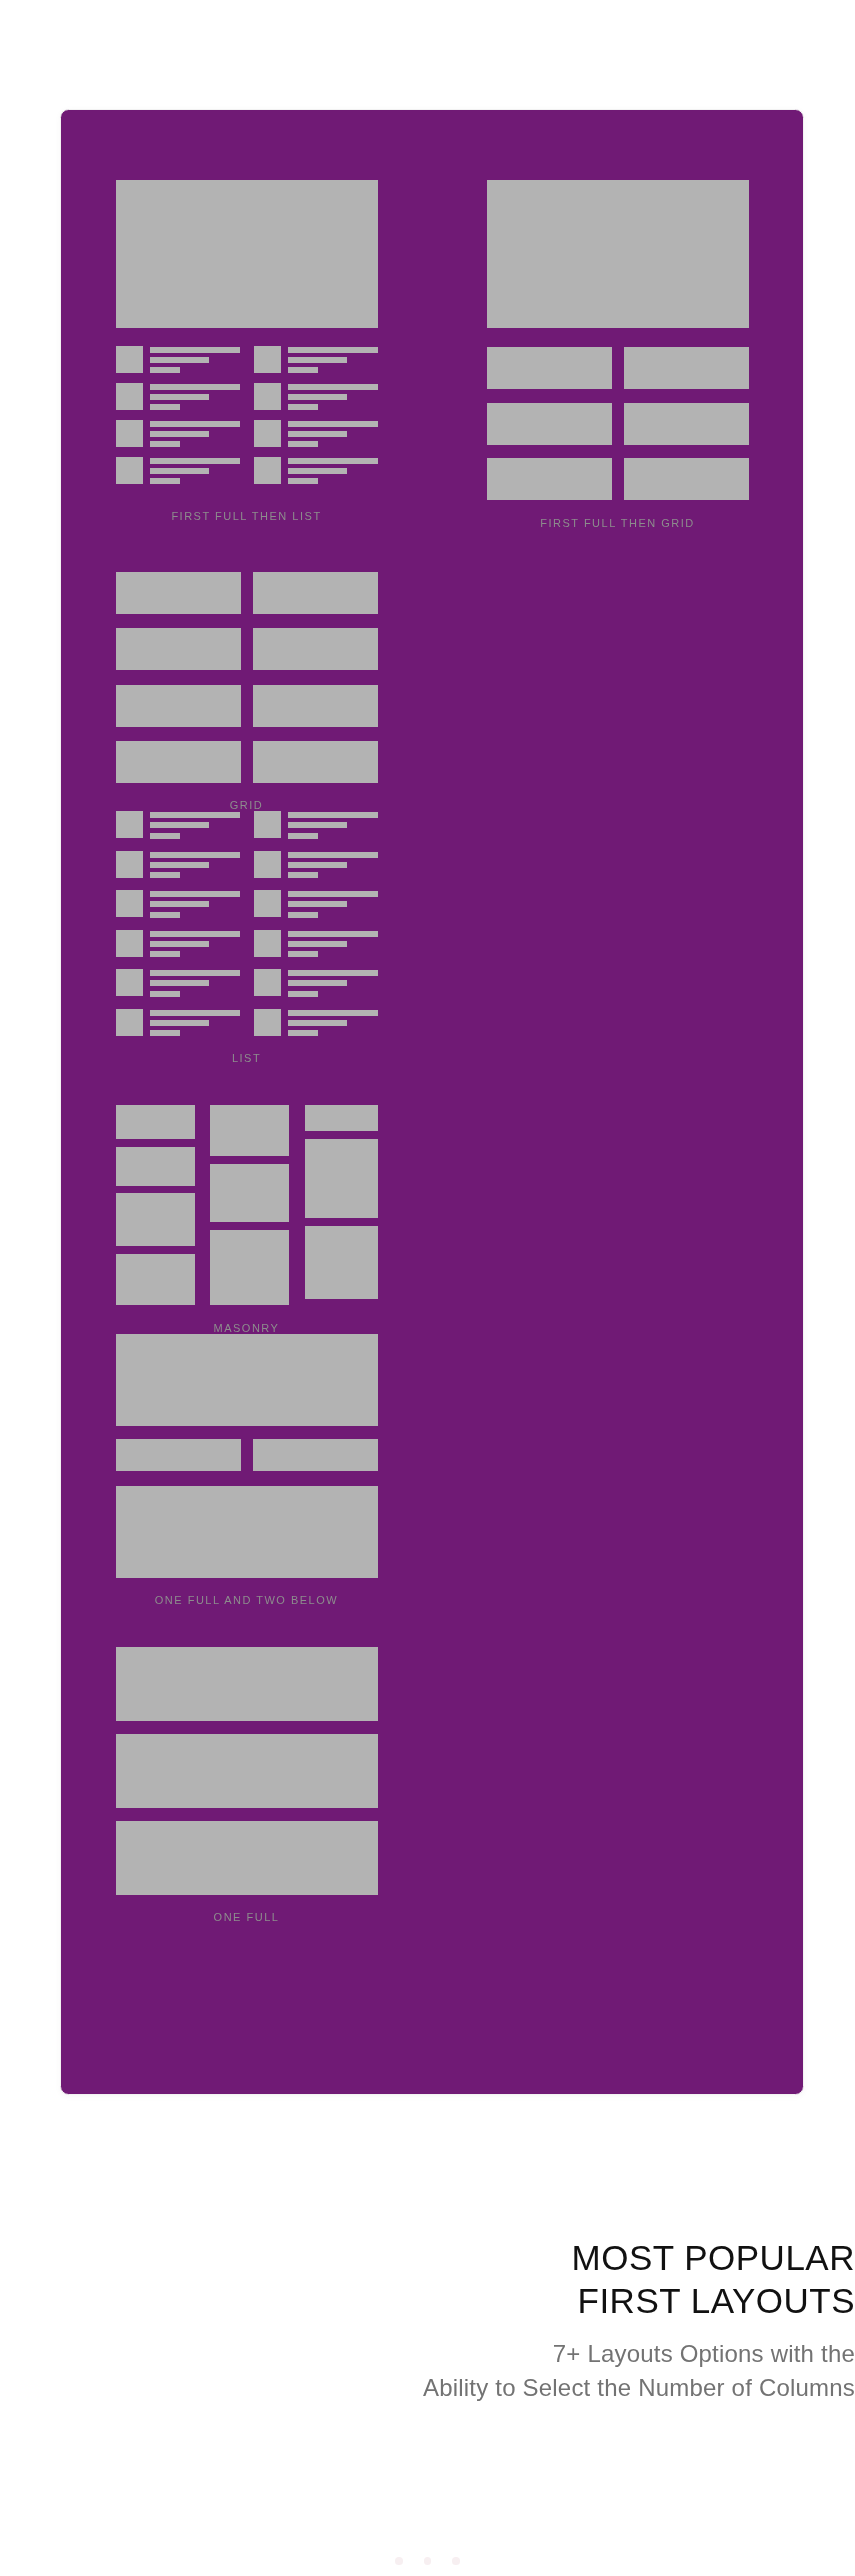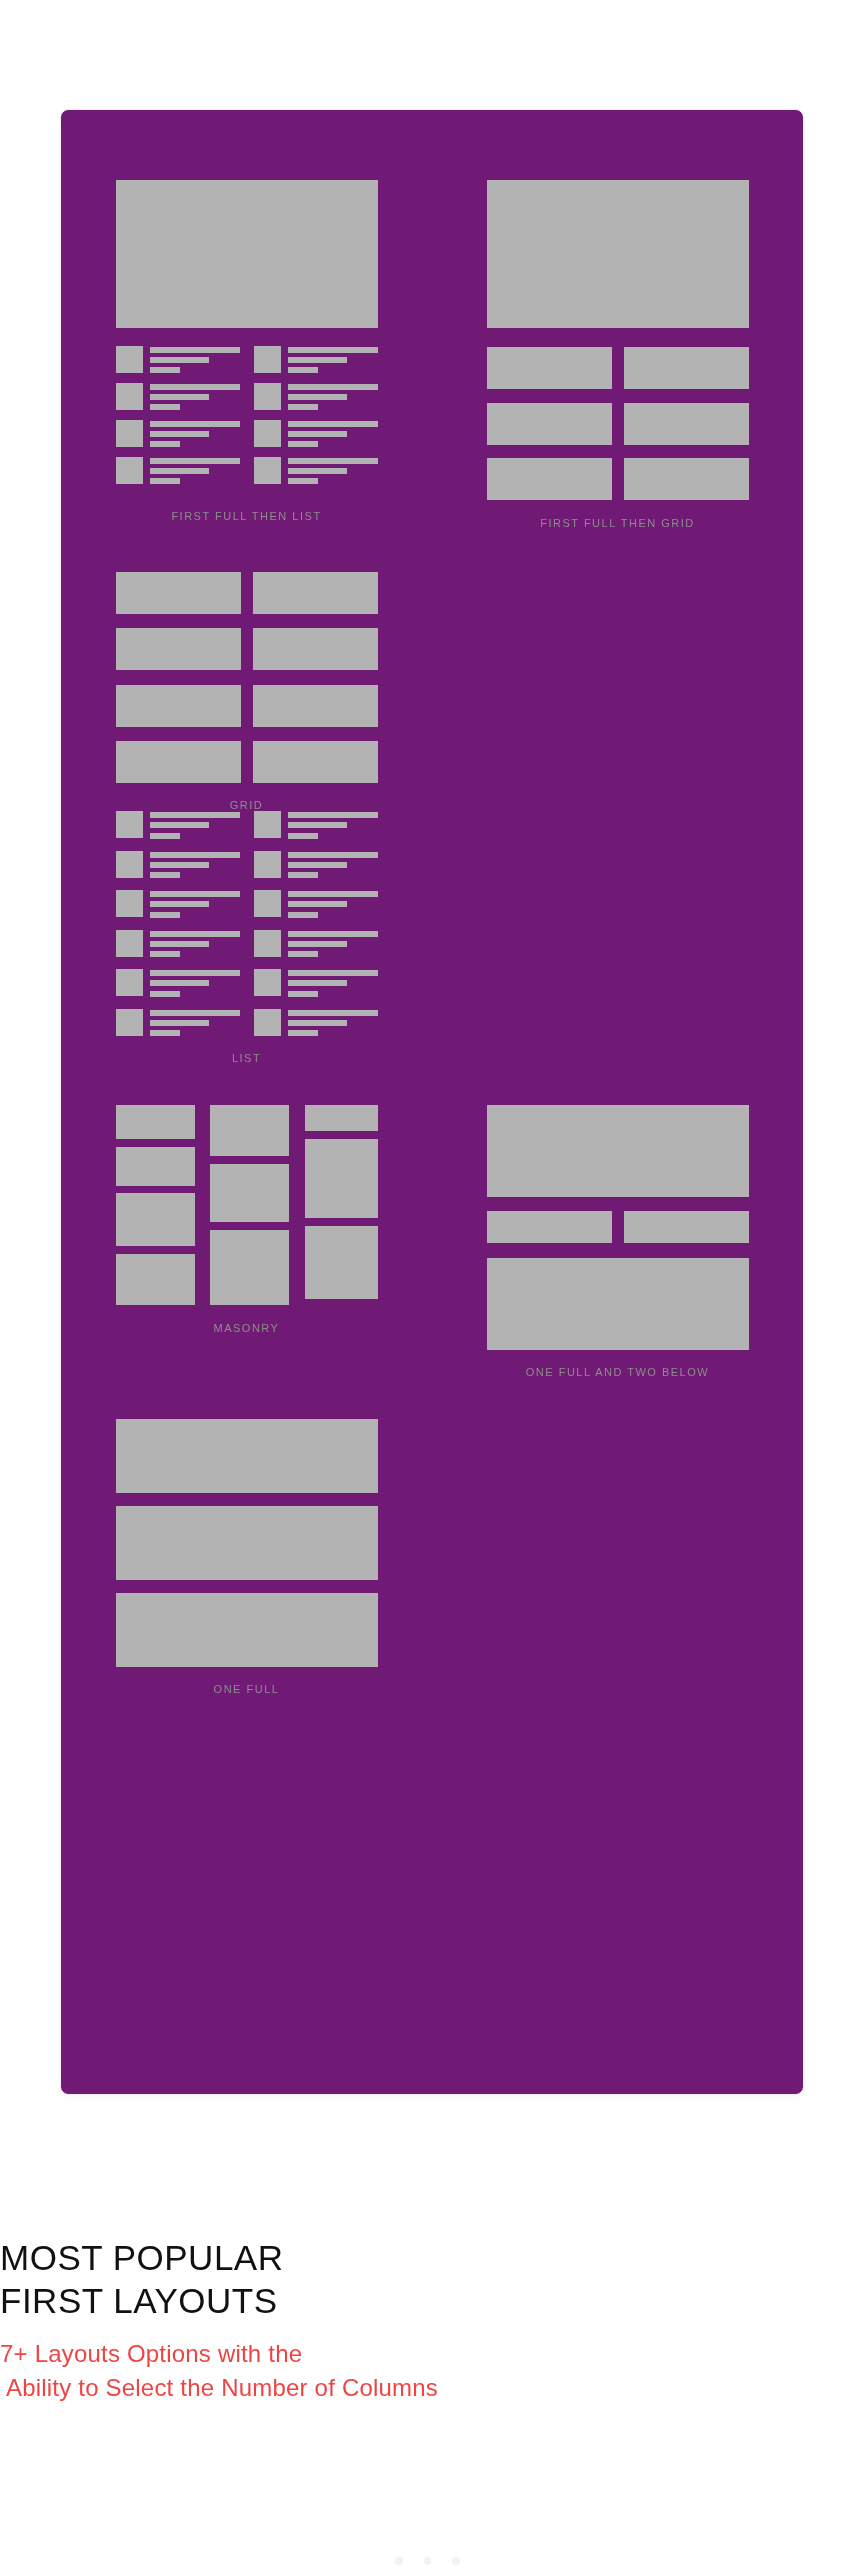--- a/index.html
+++ b/index.html
@@ -178,35 +178,35 @@
   
   .of-blk { height: 74px; margin-bottom: 13px; }
   .of-blk.last { margin-bottom: 0; }
 
   
   .footer {
     position: absolute;
     left: 0;
     top: 2236px;
     width: 855px;
-    text-align: left;
+    text-align: right;
   }
   .headline {
     font-size: 35px;
     line-height: 43px;
     color: #111111;
     font-weight: 300;
     letter-spacing: 0.5px;
     margin: 0;
   }
   .subtitle {
     margin: 15.4px 0 0 0;
     font-size: 24px;
     line-height: 34px;
-    color: #ef4444;
+    color: #737373;
     font-weight: 300;
     letter-spacing: 0.2px;
   }
 
   .dots {
     position: absolute;
     left: 0;
     top: 2557px;
     width: 855px;
     display: flex;
@@ -441,21 +441,21 @@
                 <i class="l2"></i>
                 <i class="l3"></i>
               </div>
             </div>
           </div>
         </div>
         <div class="plabel">LIST</div>
       </div>
     </div>
 
-    <div class="prow" style="margin-top:41px;">
+    <div class="prow" style="margin-top:41px;flex-direction:column;">
 
       <div class="pcell">
         <div class="thumb">
           <div class="m-wrap">
             <div class="m-col c1">
               <div class="blk" style="height:47px;"></div>
               <div class="blk" style="height:53px;"></div>
               <div class="blk" style="height:73px;"></div>
               <div class="blk last" style="height:71px;"></div>
             </div>

